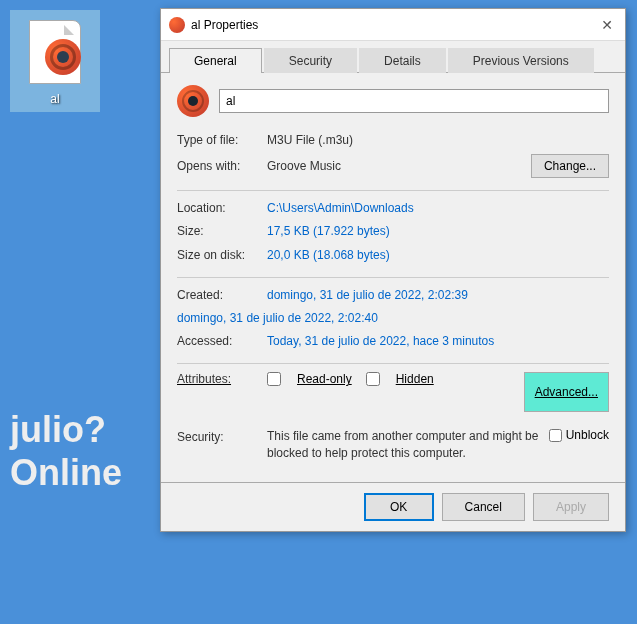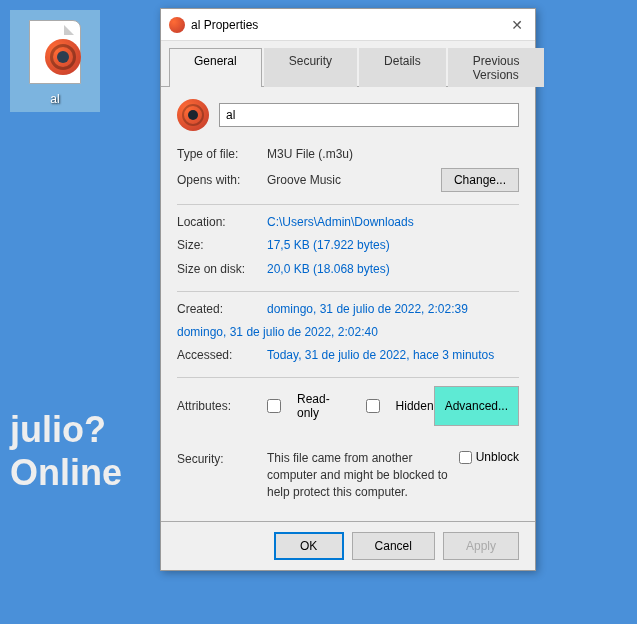--- a/index.html
+++ b/index.html
@@ -101,21 +101,21 @@
       font-weight: bold;
       line-height: 1.2;
       padding: 10px;
     }
 
     
     .dialog {
       position: absolute;
       top: 8px;
       left: 160px;
-      width: 376px;
+      width: 466px;
       background: #f0f0f0;
       border: 1px solid #999;
       box-shadow: 2px 2px 8px rgba(0,0,0,0.3);
     }
 
     
     .title-bar {
       background: white;
       padding: 6px 8px;
       display: flex;
@@ -280,22 +280,23 @@
       font-size: 12px;
       background: #e1e1e1;
       border: 1px solid #aaa;
       cursor: pointer;
       color: #000;
     }
 
     
     .attributes-row {
       display: flex;
-      align-items: center;
-      margin-bottom: 24px;
+      align-items: flex-start;
+      margin-bottom: 16px;
+      text-decoration: underline;
     }
     .attributes-label {
       width: 90px;
       min-width: 90px;
       color: #333;
     }
     .checkbox-group {
       display: flex;
       align-items: center;
       gap: 14px;

